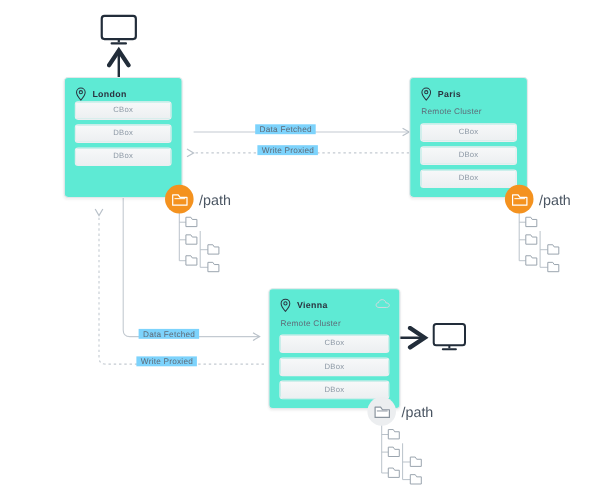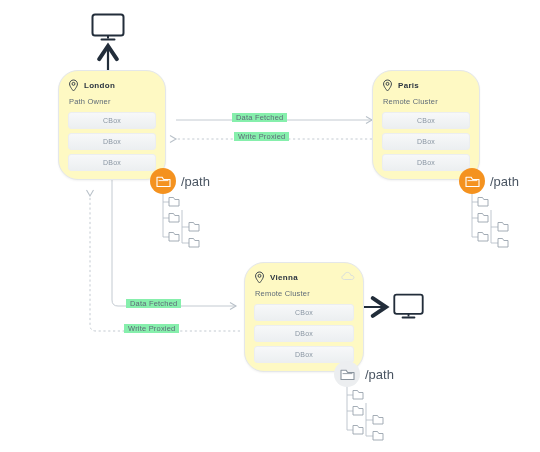--- a/index.html
+++ b/index.html
@@ -8,23 +8,23 @@
     background:#ffffff;
     font-family:"Liberation Sans", sans-serif;
     overflow:hidden;
   }
   #canvas{position:relative;width:540px;height:452px;}
   #wires{position:absolute;left:0;top:0;width:540px;height:452px;}
 
   
   .card{
     position:absolute;
-    background:#fef9c3;
+    background:#5eead4;
     border:1px solid #e4e7ea;
-    border-radius:20px;
+    border-radius:4px;
     box-shadow:0 1px 2px rgba(0,0,0,.05);
     box-sizing:border-box;
     z-index:3;
   }
   .card-head{
     display:flex;align-items:center;
     padding:8px 0 0 9px;
     position:relative;
   }
   .pin-icon{width:11px;height:13px;flex:0 0 auto;margin-right:5px;}
@@ -61,21 +61,21 @@
     font-size:13px;color:#4a5562;margin-left:5px;white-space:nowrap;
   }
 
   
   .monitor{position:absolute;z-index:4;}
 
   
   .edge-label{
     position:absolute;z-index:6;
     font-size:7.5px;color:#5e6b78;
-    background:#86efac;padding:0 4px;white-space:nowrap;
+    background:#7dd3fc;padding:0 4px;white-space:nowrap;
     letter-spacing:.2px;
   }
 </style>
 </head>
 <body>
 
 <div id="canvas">
 
   <svg id="wires" viewBox="0 0 540 452" xmlns="http://www.w3.org/2000/svg">
     <defs>
@@ -218,21 +218,20 @@
   </div>
 
   <div class="card" style="left:58px;top:70px;width:108px;height:110px;">
     <div class="card-head">
       <svg class="pin-icon" viewBox="0 0 12 14">
         <path d="M6,1 C3.6,1 1.7,2.9 1.7,5.3 C1.7,8.4 6,13 6,13 C6,13 10.3,8.4 10.3,5.3 C10.3,2.9 8.4,1 6,1 Z" fill="none" stroke="#2b3440" stroke-width="1"></path>
         <circle cx="6" cy="5.2" r="1.6" fill="none" stroke="#2b3440" stroke-width="1"></circle>
       </svg>
       <span class="card-city">London</span>
     </div>
-    <div class="card-role">Path Owner</div>
     <div class="boxes">
       <div class="boxrow">CBox</div>
       <div class="boxrow">DBox</div>
       <div class="boxrow">DBox</div>
     </div>
   </div>
 
   <div class="card" style="left:372px;top:70px;width:108px;height:110px;">
     <div class="card-head">
       <svg class="pin-icon" viewBox="0 0 12 14">

